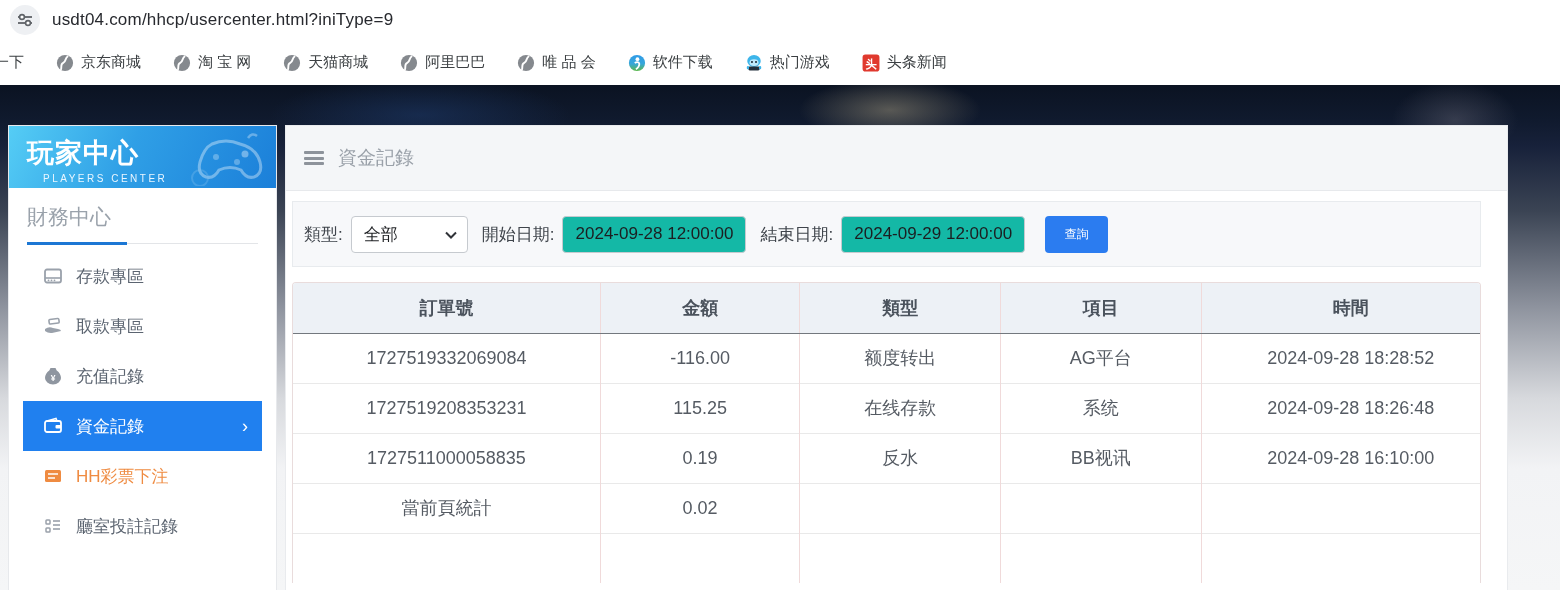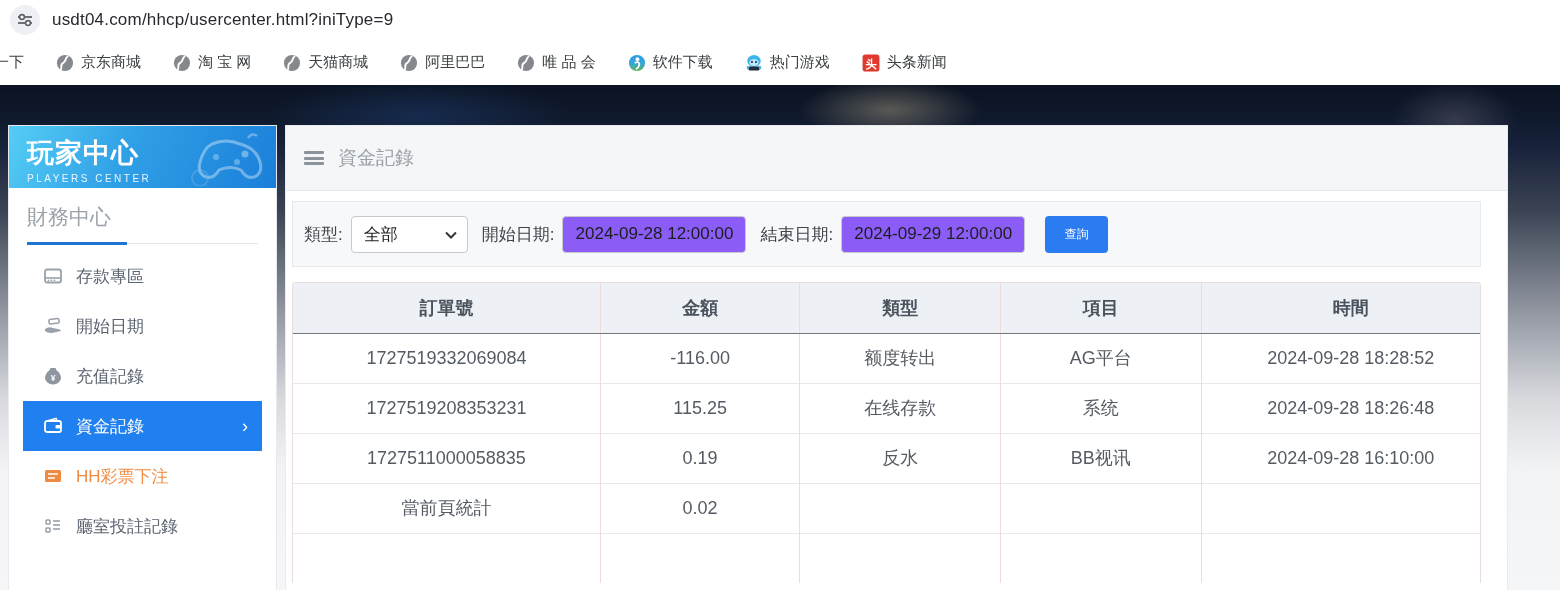--- a/index.html
+++ b/index.html
@@ -23,21 +23,21 @@
       radial-gradient(ellipse 130px 45px at 890px 25px, rgba(150,142,120,.55), rgba(150,142,120,0) 70%),
       radial-gradient(ellipse 90px 55px at 1455px 35px, rgba(110,110,125,.4), rgba(110,110,125,0) 70%),
       radial-gradient(ellipse 200px 50px at 420px 30px, rgba(30,60,110,.5), rgba(30,60,110,0) 75%),
       linear-gradient(180deg, #0b1322 0%, #101a2e 7%, #17213a 12%, #3b4454 25%, #8e939e 44%, #d7d9dd 62%, #f2f3f5 76%, #f5f6f7 100%);
   }
 
   
   .sidebar { position:absolute; top:125px; left:8px; width:269px; height:470px; background:#fff; border:1px solid #e7e9ec; border-bottom:none; }
   .sidebar-header { position:relative; height:62px; background:linear-gradient(115deg,#55cdf5 0%,#2f9fe6 45%,#1b7fd9 100%); padding:9px 0 0 18px; overflow:hidden; }
   .sidebar-title { color:#fff; font-size:27px; font-weight:bold; letter-spacing:1px; }
-  .sidebar-subtitle { color:#eaf6ff; font-size:10px; letter-spacing:2.5px; margin-top:2px; }
+  .sidebar-subtitle { color:#eaf6ff; font-size:10px; letter-spacing:2.5px; margin-top:2px;margin-left:16px; }
   .gamepad-art { position:absolute; right:8px; top:4px; opacity:.4; }
   .section-title-wrap { padding:15px 18px 0 18px; }
   .section-title { color:#9aa2ab; font-size:21px; }
   .section-underline { margin-top:11px; height:3px; position:relative; }
   .section-underline .gray { position:absolute; left:0; right:0; top:1px; height:1px; background:#e3e5e8; }
   .section-underline .blue { position:absolute; left:0; top:0; width:100px; height:3px; background:#1c77d4; }
 
   .menu { margin-top:6px; }
   .menu-item { height:50px; display:flex; align-items:center; padding-left:34px; cursor:pointer; }
   .menu-item .mi-icon { width:20px; height:20px; margin-right:13px; flex:0 0 20px; }
@@ -52,21 +52,21 @@
   .main-header { height:65px; background:#f4f6f8; border-bottom:1px solid #e7e9ec; display:flex; align-items:center; padding-left:18px; }
   .hamburger { width:20px; height:14px; display:flex; flex-direction:column; justify-content:space-between; cursor:pointer; }
   .hamburger i { display:block; height:3px; background:#8d939b; border-radius:1px; }
   .main-title { margin-left:14px; font-size:19px; color:#9aa1a9; }
 
   .main-body { padding:10px 26px 0 6px; }
   .filter-panel { height:66px; background:#f7f8fa; border:1px solid #e8ebee; border-radius:0; display:flex; align-items:center; padding-left:11px; }
   .f-label { font-size:17px; color:#3f444b; margin-right:8px; white-space:nowrap; }
   .type-select { width:117px; height:37px; background:#fff; border:1px solid #c6cacf; border-radius:4px; display:flex; align-items:center; justify-content:space-between; padding:0 10px 0 12px; margin-right:14px; cursor:pointer; }
   .type-select .sel-text { font-size:17px; color:#1c1e21; }
-  .date-input { width:184px; height:37px; background:#8b5cf6; border:1px solid #c6cacf; border-radius:4px; font-size:17px; color:#1c1e21; text-align:center; margin-right:14px; font-family:"Liberation Sans","DejaVu Sans",sans-serif; }
+  .date-input { width:184px; height:37px; background:#14b8a6; border:1px solid #c6cacf; border-radius:4px; font-size:17px; color:#1c1e21; text-align:center; margin-right:14px; font-family:"Liberation Sans","DejaVu Sans",sans-serif; }
   .search-btn { width:63px; height:37px; margin-left:6px; background:#2b7cf0; color:#fff; border:none; border-radius:4px; font-size:12px; cursor:pointer; font-family:"Liberation Sans","DejaVu Sans",sans-serif; }
 
   .table-wrap { margin-top:15px; border:1px solid #e9dcdc; border-bottom:none; border-radius:4px 4px 0 0; overflow:hidden; }
   table.funds { width:100%; border-collapse:collapse; table-layout:fixed; }
   table.funds th { background:#edf1f6; height:50px; font-size:18px; font-weight:bold; color:#4a525c; border-right:1px solid #f0dada; border-bottom:1px solid #73787e; }
   table.funds td { height:50px; text-align:center; font-size:18px; color:#555b63; border-right:1px solid #f0dada; border-top:1px solid #e9e9e9; background:#fff; }
   table.funds tr:first-child td { border-top:none; }
   table.funds th:last-child, table.funds td:last-child { border-right:none;padding-left:20px; }
 </style>
 </head>
@@ -196,21 +196,21 @@
             <circle cx="8.5" cy="14.3" r="0.9" fill="#9aa1ab"></circle>
             <circle cx="11.5" cy="14.3" r="0.9" fill="#9aa1ab"></circle>
           </svg></span>
       <span class="mi-label">存款專區</span>
     </div>
     <div class="menu-item">
       <span class="mi-icon"><svg width="20" height="20" viewBox="0 0 20 20">
             <rect x="6" y="3" width="10" height="4.5" rx="1" transform="rotate(-8 11 5)" fill="none" stroke="#9aa1ab" stroke-width="1.6"></rect>
             <path d="M2 13 q4 -3 8 -1 l5 1 q3 .5 3 2 l-9 2 q-4 .5 -7 -2 z" fill="#9aa1ab"></path>
           </svg></span>
-      <span class="mi-label">開始日期</span>
+      <span class="mi-label">取款專區</span>
     </div>
     <div class="menu-item">
       <span class="mi-icon"><svg width="20" height="20" viewBox="0 0 20 20">
             <path d="M7.5 2 h5 l1.2 2.6 C16.5 6.5 18 9.5 18 12 a8 6.5 0 0 1 -16 0 C2 9.5 3.5 6.5 6.3 4.6 z" fill="#8f96a0"></path>
             <text x="10" y="14.5" text-anchor="middle" font-size="8.5" fill="#fff" font-weight="bold">¥</text>
           </svg></span>
       <span class="mi-label">充值記錄</span>
     </div>
     <div class="menu-item active">
       <span class="mi-icon"><svg width="20" height="20" viewBox="0 0 20 20">

